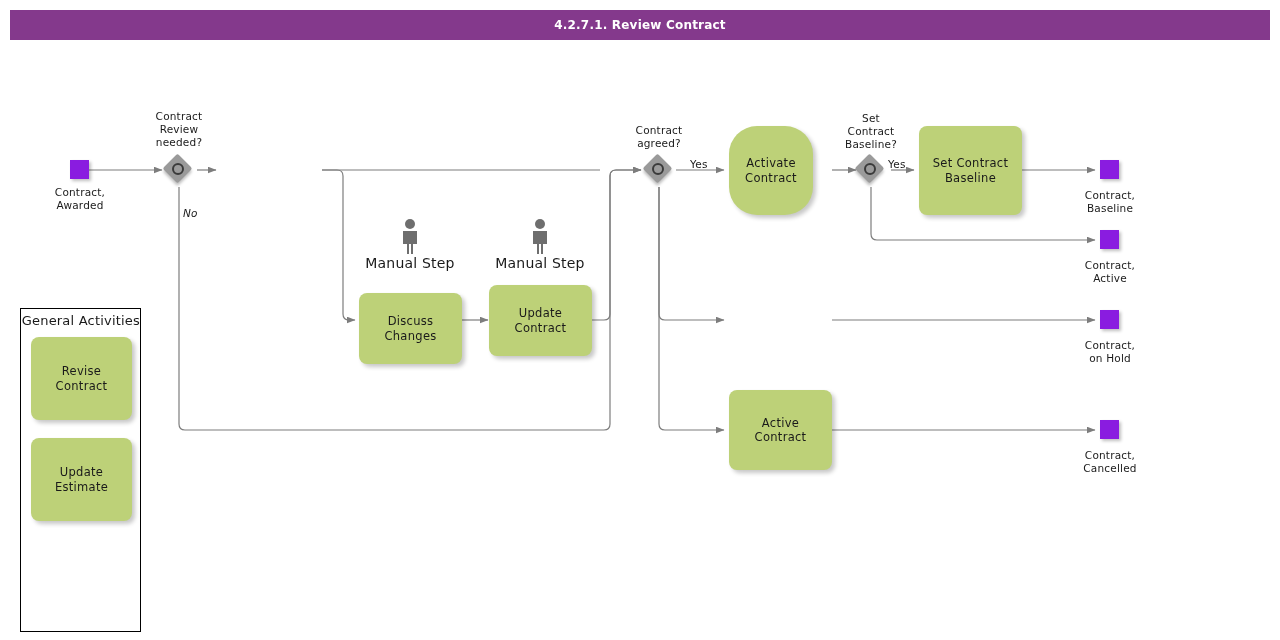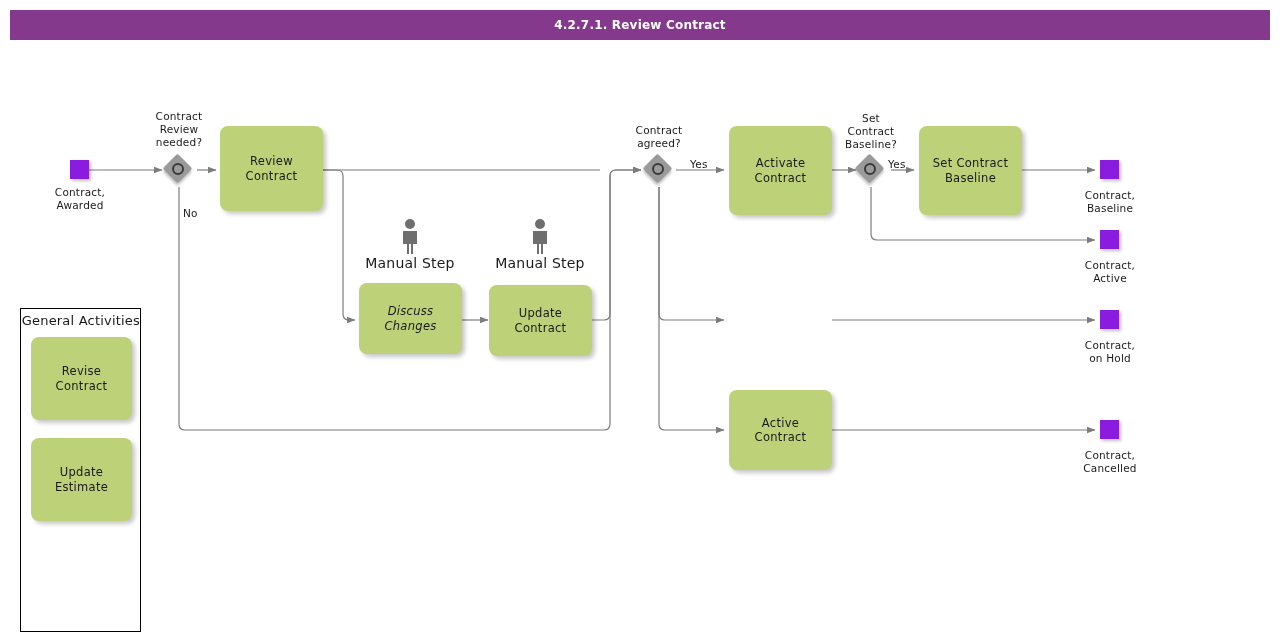--- a/index.html
+++ b/index.html
@@ -237,52 +237,51 @@
   <div class="event-label" style="left: 20px; top: 186px; width: 120px; white-space: pre-line;">Contract,
 Awarded</div>
 
   <div class="gateway" style="left:164px; top:155px;">
     <div class="diamond"></div>
     <div class="ring"></div>
   </div>
   <div class="gateway-label" style="left: 119px; top: 110px; width: 120px; white-space: pre-line;">Contract
 Review
 needed?</div>
-  <div class="flow-label" style="left:183px; top:207px;">No</div>
-
-  <div class="task" style="left:220px; top:126px; width:103px; height:85px;">Review Contract</div>
+  <div class="flow-label" style="left:183px; top:207px;font-style:italic;">No</div>
+
 
   <div class="manual-marker" style="left:360px; top:218px; width:100px;">
     <svg class="person" width="24" height="36" viewBox="0 0 24 36">
       <circle cx="12" cy="6" r="5" fill="#6E6E6E"></circle>
       <path d="M5,13 h14 v13 h-4 v10 h-2 v-10 h-2 v10 h-2 v-10 h-4 z" fill="#6E6E6E"></path>
     </svg>
     <span class="caption">Manual Step</span>
   </div>
-  <div class="task" style="left: 359px; top: 283px; width: 103px; height: 71px; white-space: pre-line; font-style: italic;">Discuss
+  <div class="task" style="left: 359px; top: 293px; width: 103px; height: 71px; white-space: pre-line;">Discuss
 Changes</div>
 
   <div class="manual-marker" style="left:490px; top:218px; width:100px;">
     <svg class="person" width="24" height="36" viewBox="0 0 24 36">
       <circle cx="12" cy="6" r="5" fill="#6E6E6E"></circle>
       <path d="M5,13 h14 v13 h-4 v10 h-2 v-10 h-2 v10 h-2 v-10 h-4 z" fill="#6E6E6E"></path>
     </svg>
     <span class="caption">Manual Step</span>
   </div>
   <div class="task" style="left:489px; top:285px; width:103px; height:71px;">Update Contract</div>
 
   <div class="gateway" style="left:644px; top:155px;">
     <div class="diamond"></div>
     <div class="ring"></div>
   </div>
   <div class="gateway-label" style="left: 599px; top: 124px; width: 120px; white-space: pre-line;">Contract
 agreed?</div>
   <div class="flow-label" style="left:690px; top:158px;">Yes</div>
 
-  <div class="task" style="left: 729px; top: 126px; width: 103px; height: 89px; white-space: pre-line;">Activate
+  <div class="task" style="left: 729px; top: 126px; width: 84px; height: 89px; white-space: pre-line; border-radius: 28px;">Activate
 Contract</div>
 
   <div class="gateway" style="left:856px; top:155px;">
     <div class="diamond"></div>
     <div class="ring"></div>
   </div>
   <div class="gateway-label" style="left: 811px; top: 112px; width: 120px; white-space: pre-line;">Set
 Contract
 Baseline?</div>
   <div class="flow-label" style="left:888px; top:158px;">Yes</div>

